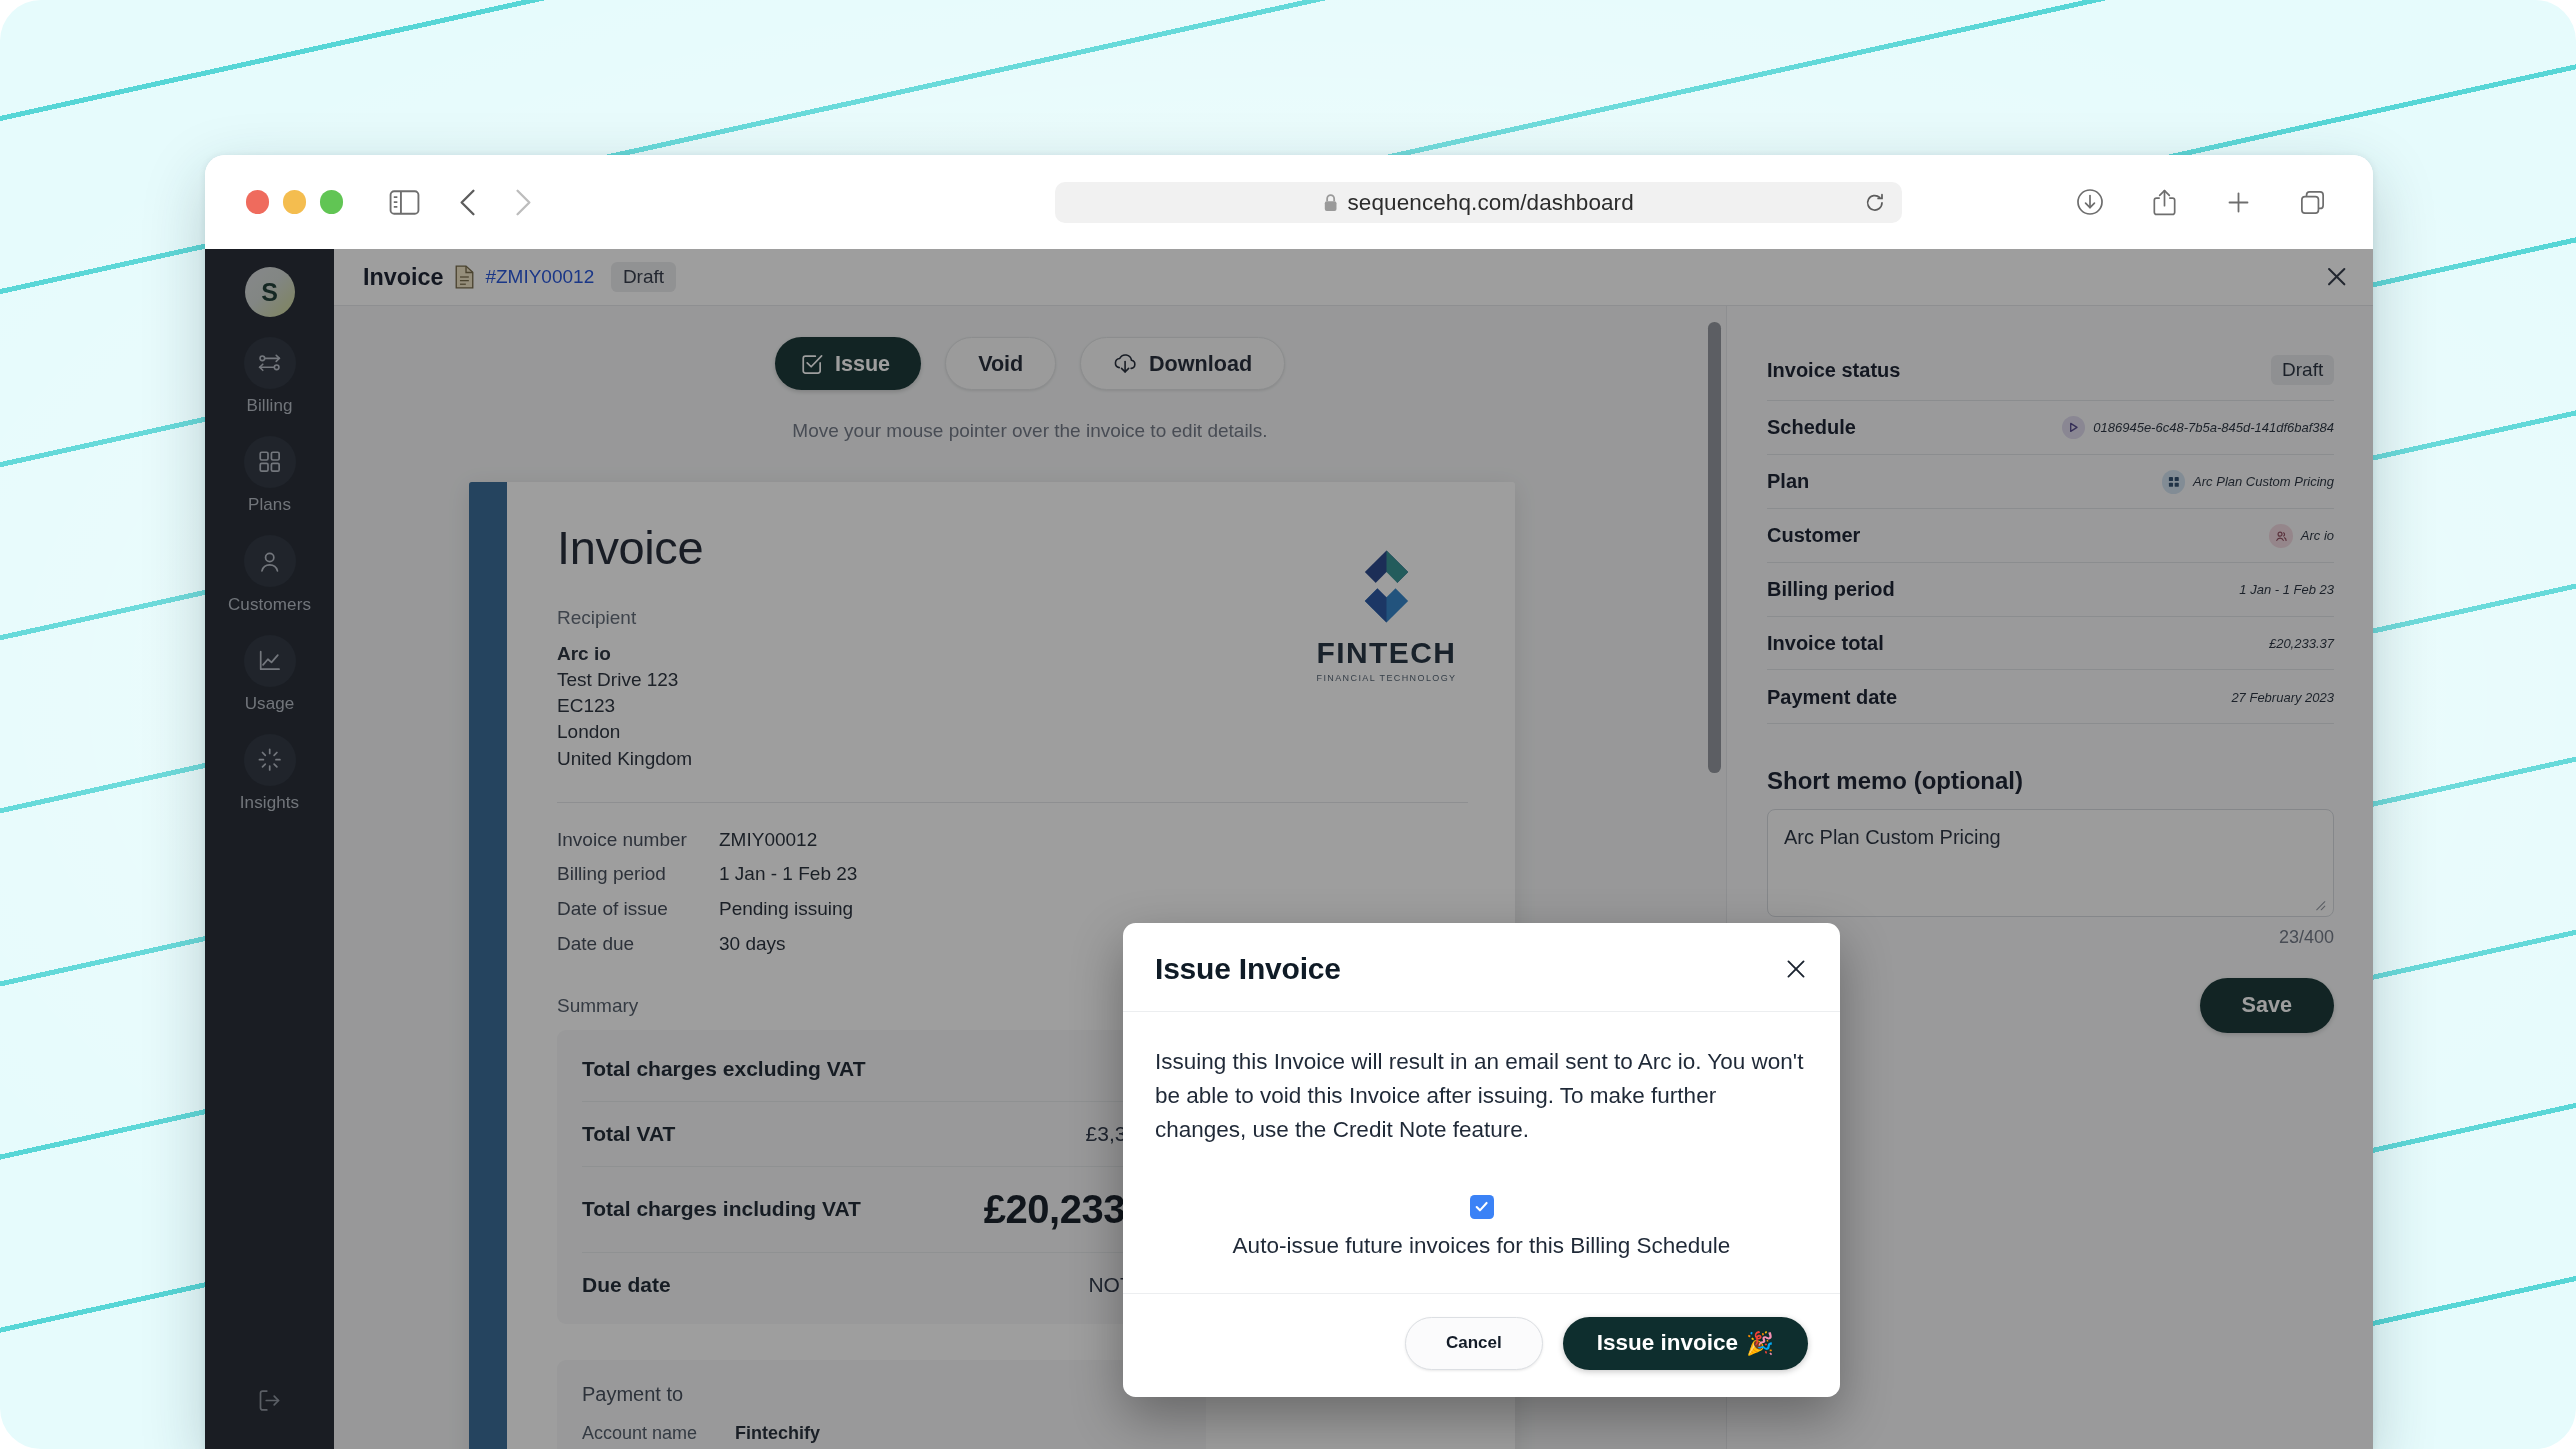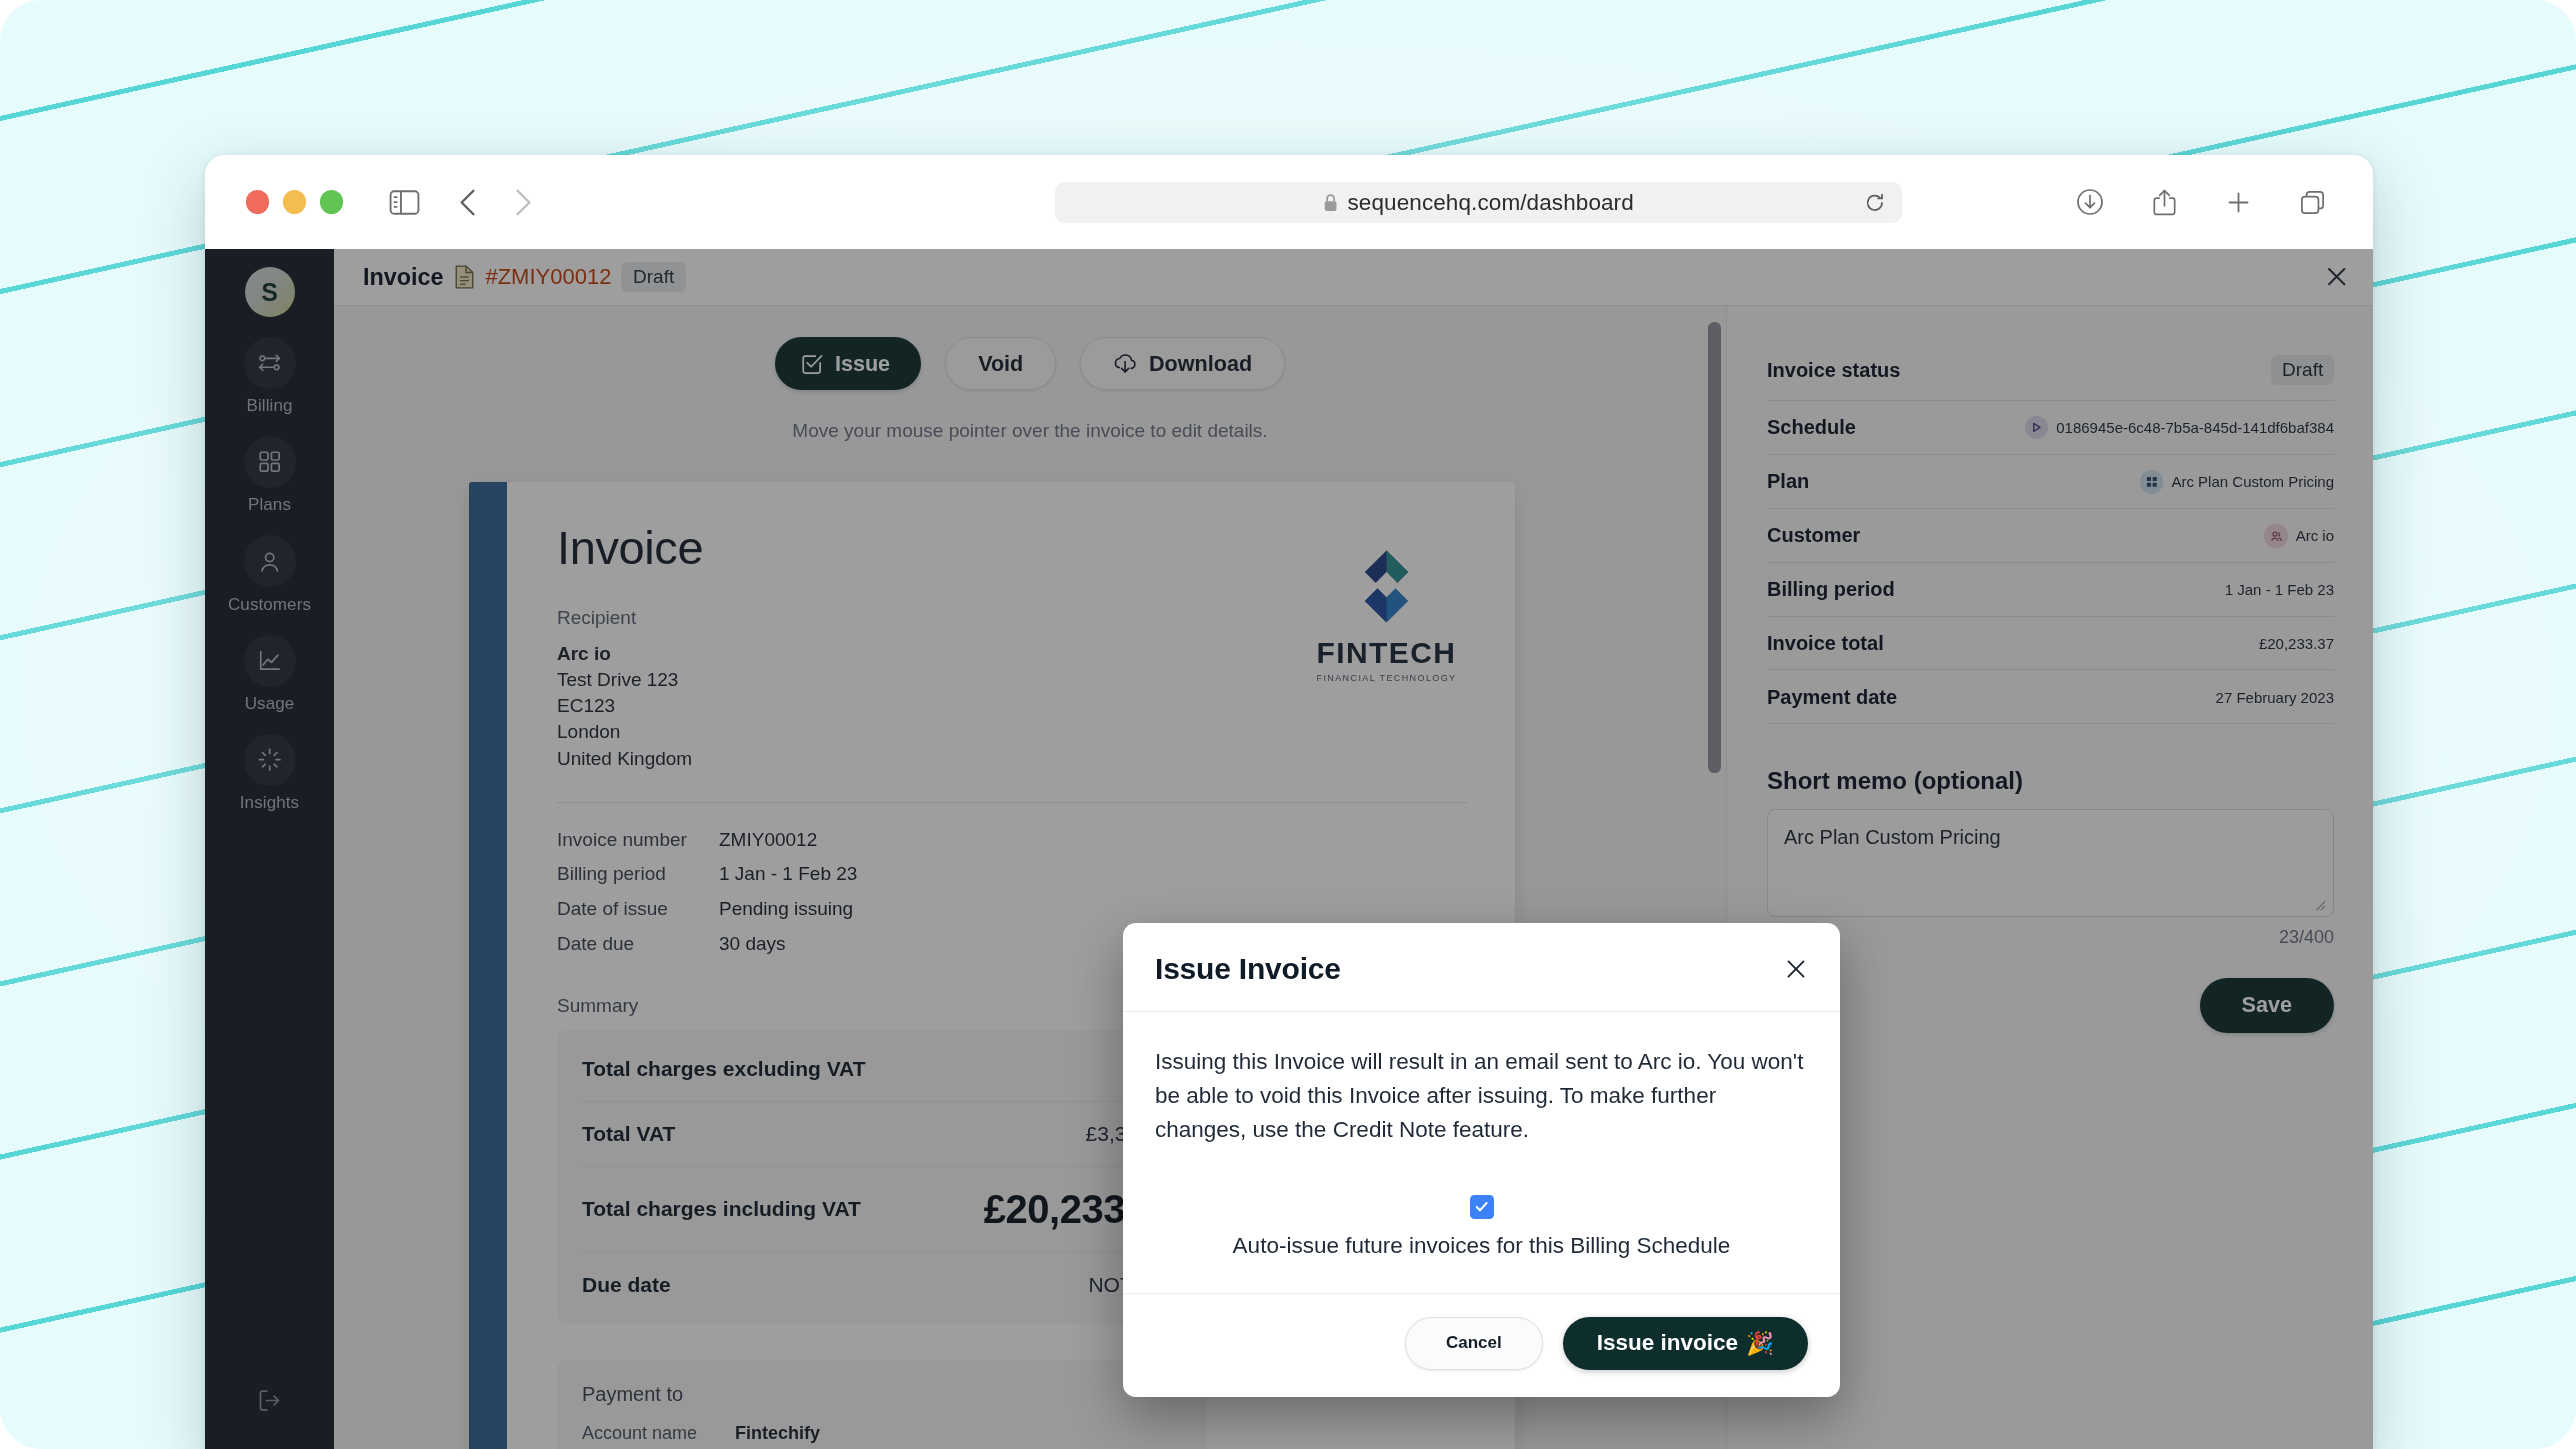--- a/index.html
+++ b/index.html
@@ -183,23 +183,23 @@
     padding: 0 25px 0 29px;
     flex: 0 0 57px;
   }
   #topbar-title {
     font-size: 23.4px;
     font-weight: 700;
     color: #101828;
   }
   #doc-icon { margin: 0 10px 0 10.8px; display:flex; align-items:center; }
   #invoice-num {
-    font-size: 22px;
-    color: #c2410c;
-    margin-right: 10px;
+    font-size: 19px;
+    color: #1d4ed8;
+    margin-right: 17px;
   }
   #draft-chip {
     background: #e9eaec;
     color: #2b3342;
     font-size: 19px;
     padding: 3.6px 11.7px 4.5px;
     border-radius: 6.3px;
   }
   #topbar-close {
     margin-left: auto;
@@ -395,26 +395,27 @@
   .det-row {
     display: flex;
     align-items: center;
     justify-content: space-between;
     padding: 15.3px 0 14.4px;
     border-bottom: 0.9px solid #dfe2e5;
     min-height: 49px;
   }
   .det-k { font-size: 20px; font-weight: 700; color: #101828; }
   .det-v {
-    font-size: 15px;
+    font-size: 13px;
     color: #1f2937;
     display: flex;
     align-items: center;
     gap: 8px;
     text-align: right;
+    font-style: italic;
   }
   .det-chip {
     background: #e5e7ea;
     color: #1f2937;
     font-size: 19px;
     padding: 3.6px 10.8px 4.5px;
     border-radius: 6.3px;
   }
   .minibubble {
     width: 23.4px; height: 23.4px;

